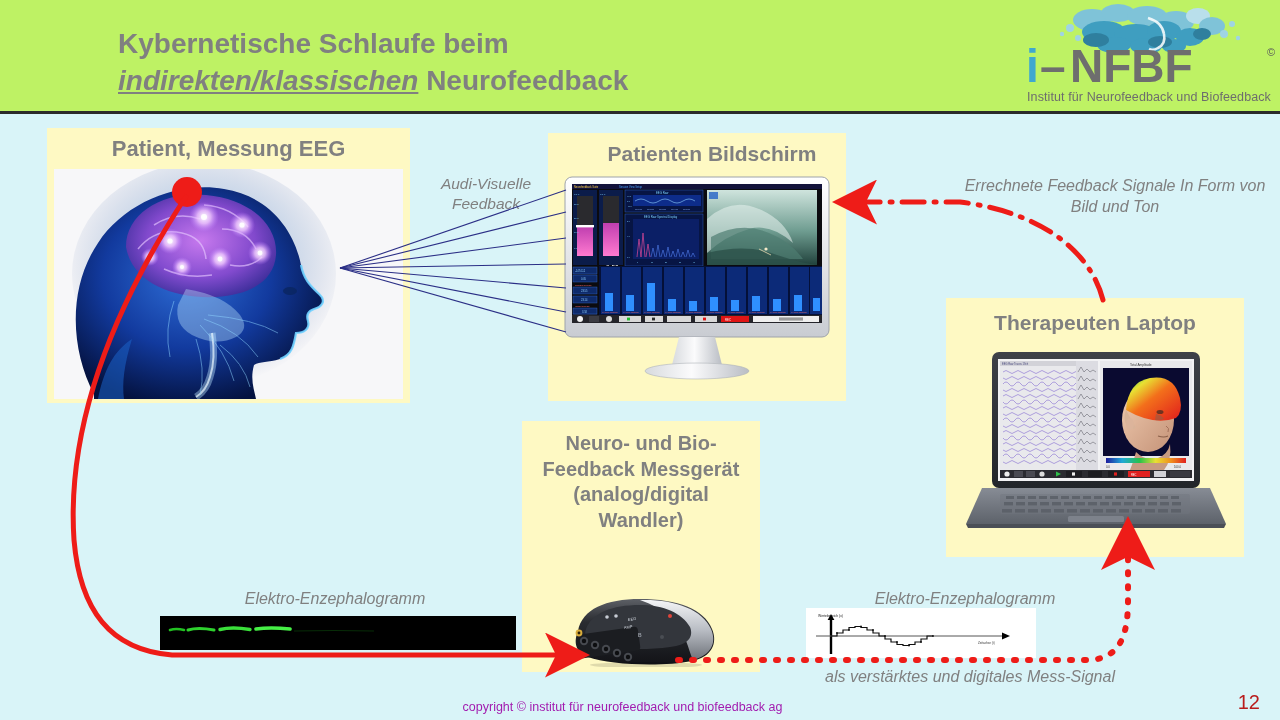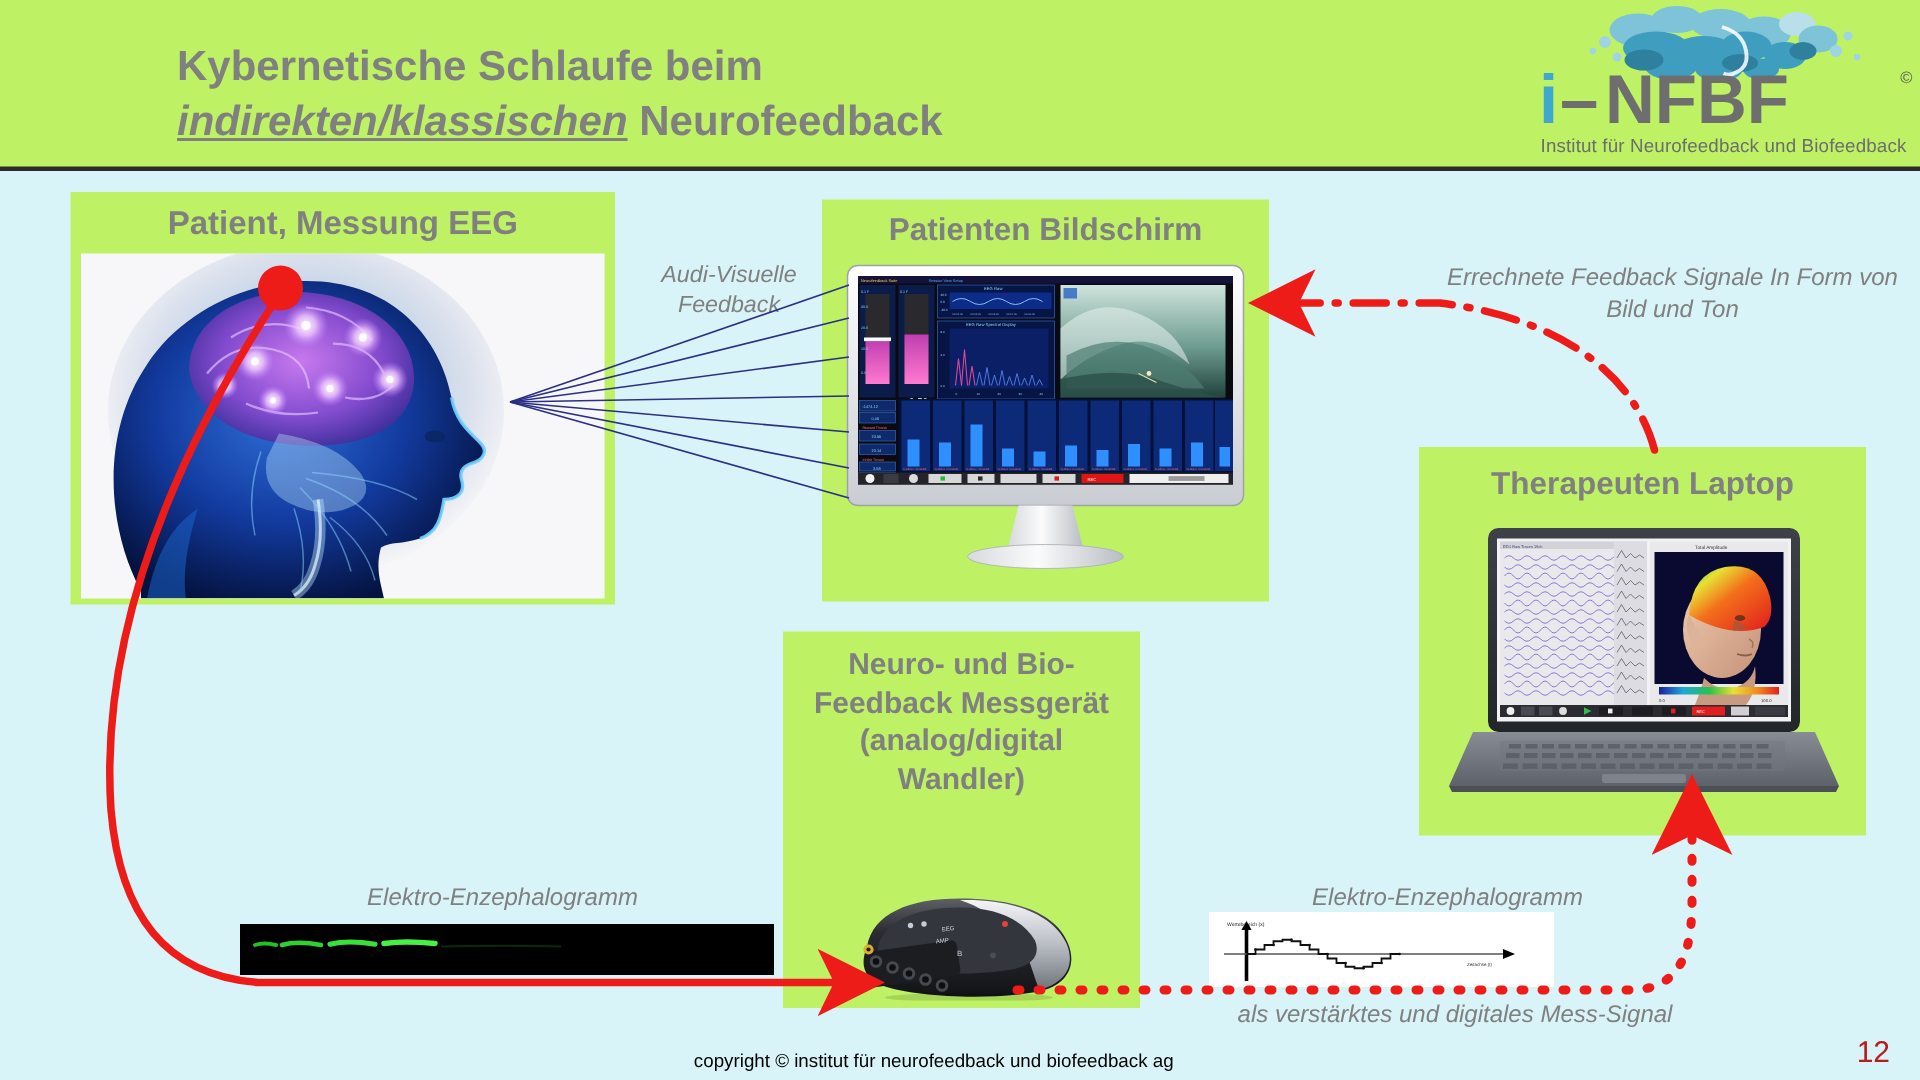--- a/index.html
+++ b/index.html
@@ -33,32 +33,32 @@
   }
   .logo-sub{
     position:absolute;left:8px;top:88px;width:258px;
     text-align:center;color:#6d6d6d;font-size:12.5px;letter-spacing:.1px;
   }
   .logo-c{
     position:absolute;right:3px;top:44px;color:#5a5a5a;font-size:11px;
   }
 
   
-  .panel{position:absolute;background:#bef264;}
+  .panel{position:absolute;background:#fef9c3;}
   .panel-title{
     color:#808080;font-weight:bold;text-align:center;
     font-size:21px;line-height:1.2;
   }
 
   #panel-patient{left:47px;top:128px;width:363px;height:275px;}
   #panel-patient .panel-title{position:absolute;left:0;top:8px;width:100%;font-size:22px;}
   .brainwrap{position:absolute;left:7px;top:41px;width:349px;height:230px;overflow:hidden;background:#f6f6f8;}
 
   #panel-monitor{left:548px;top:133px;width:298px;height:268px;}
-  #panel-monitor .panel-title{position:absolute;left:0;top:8px;width:100%;}
+  #panel-monitor .panel-title{position:absolute;left:0;top:8px;width:100%;padding-left:15px;}
   .monwrap{position:absolute;left:13px;top:42px;width:272px;height:218px;}
 
   #panel-device{left:522px;top:421px;width:238px;height:251px;}
   #panel-device .panel-title{position:absolute;left:8px;top:10px;width:222px;font-size:20px;line-height:1.28;}
   .devwrap{position:absolute;left:40px;top:168px;width:162px;height:78px;}
 
   #panel-laptop{left:946px;top:298px;width:298px;height:259px;}
   #panel-laptop .panel-title{position:absolute;left:0;top:12px;width:100%;}
   .lapwrap{position:absolute;left:14px;top:50px;width:272px;height:200px;}
 
@@ -81,21 +81,21 @@
   }
   
   .eegwhite{
     position:absolute;left:806px;top:608px;width:230px;height:50px;
     background:#ffffff;overflow:hidden;
   }
 
   
   .footer{
     position:absolute;left:0;top:700px;width:1245px;text-align:center;
-    color:#000000;font-size:12.5px;
+    color:#a21caf;font-size:12.5px;
   }
   .pageno{
     position:absolute;right:20px;top:691px;color:#b91c1c;font-size:20px;
   }
 
   svg{display:block;}
   .svg-overlay{position:absolute;left:0;top:0;width:1280px;height:720px;pointer-events:none;}
 </style>
 </head>
 <body>

